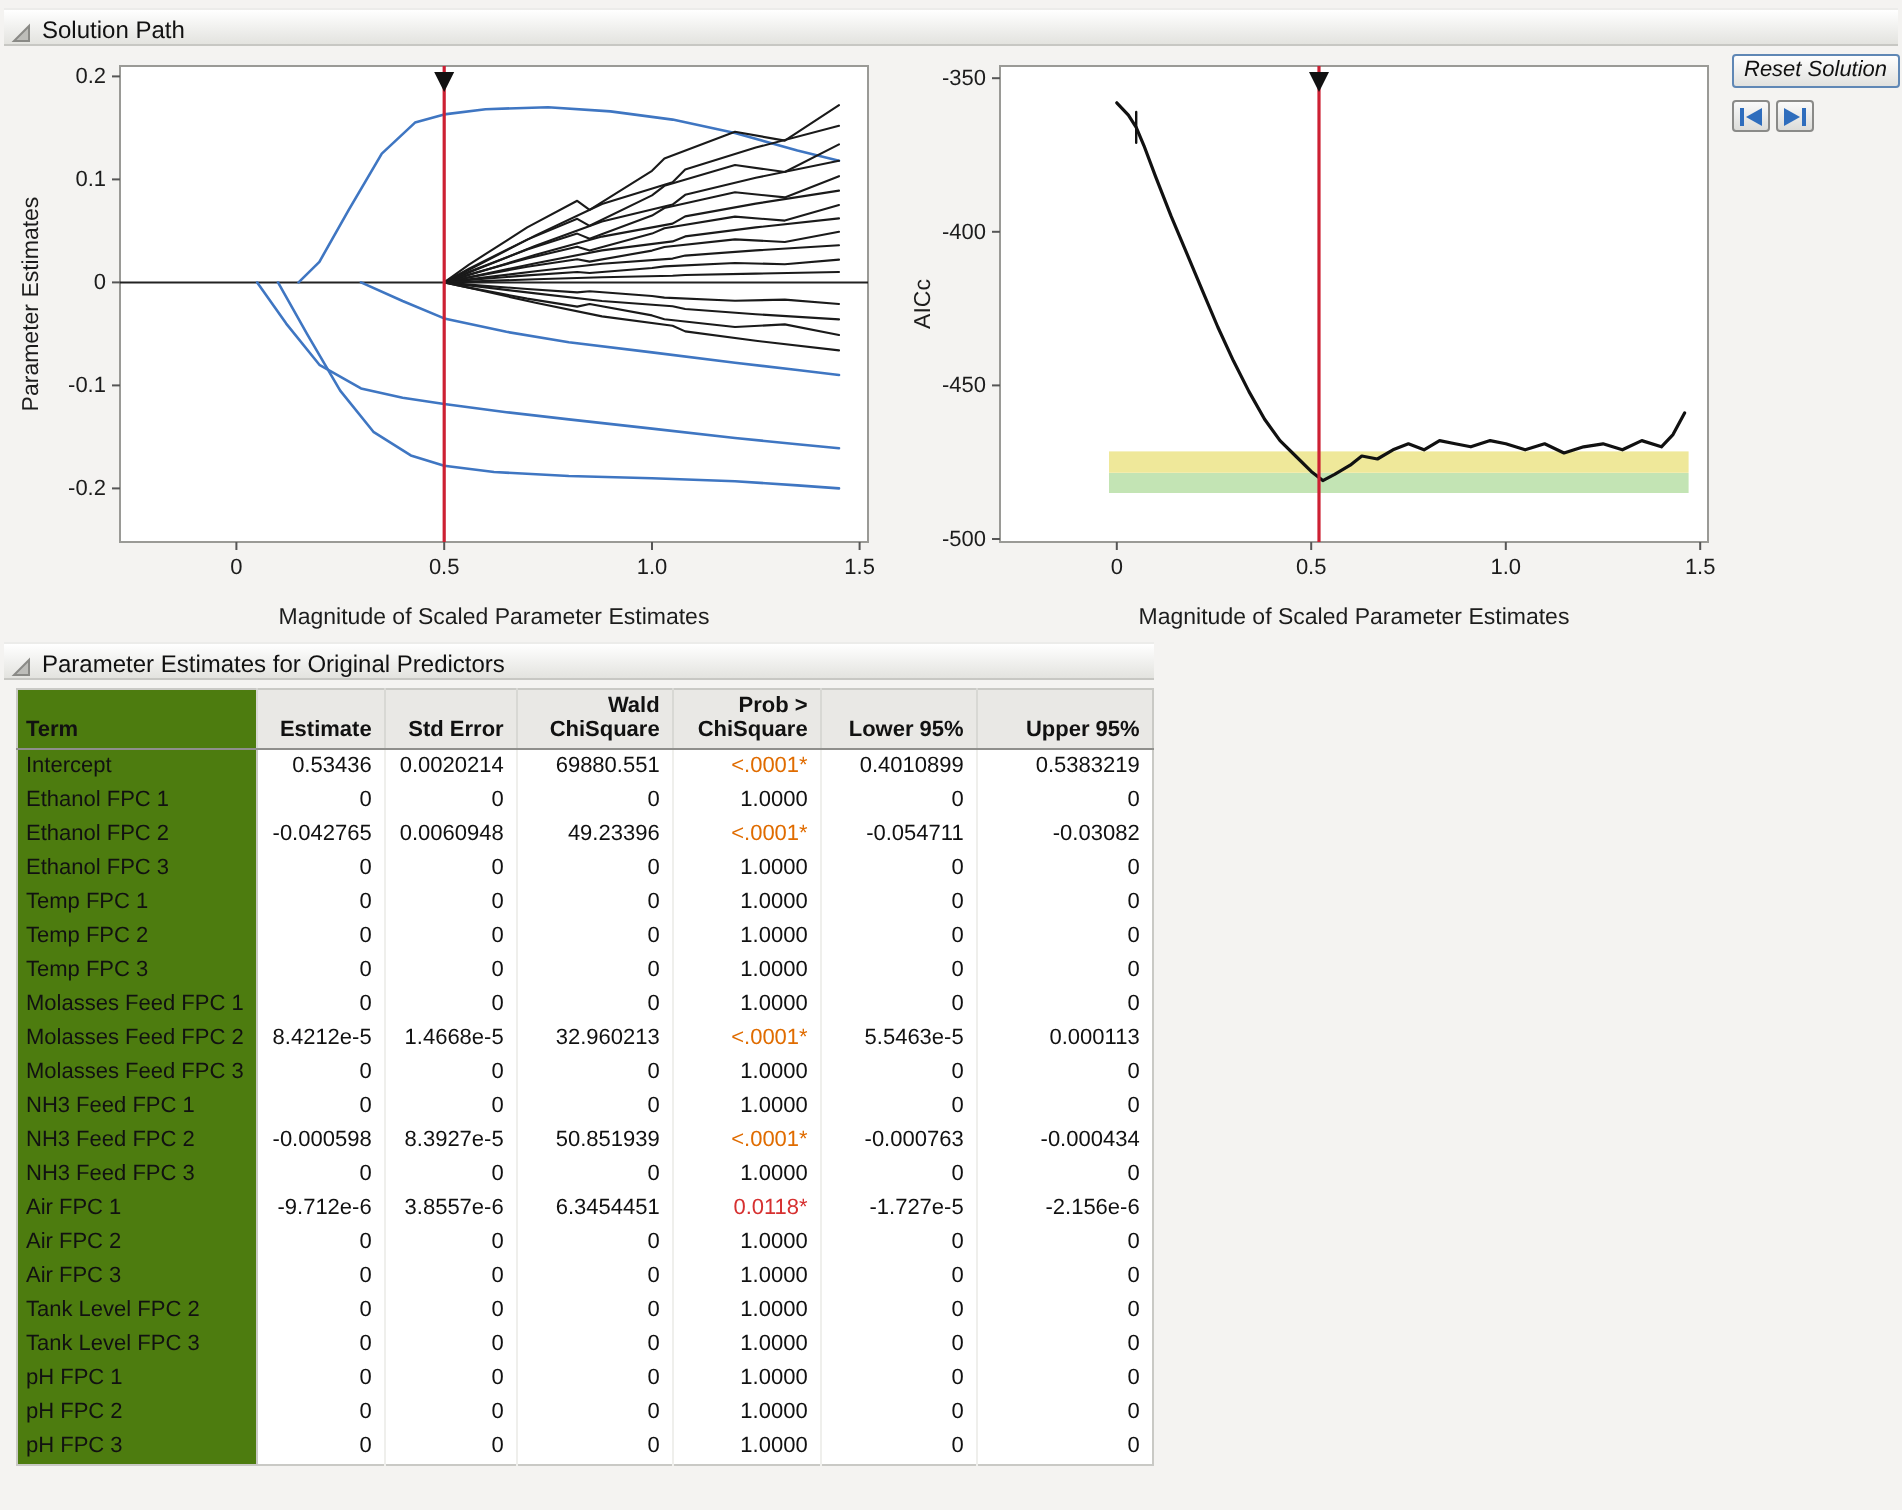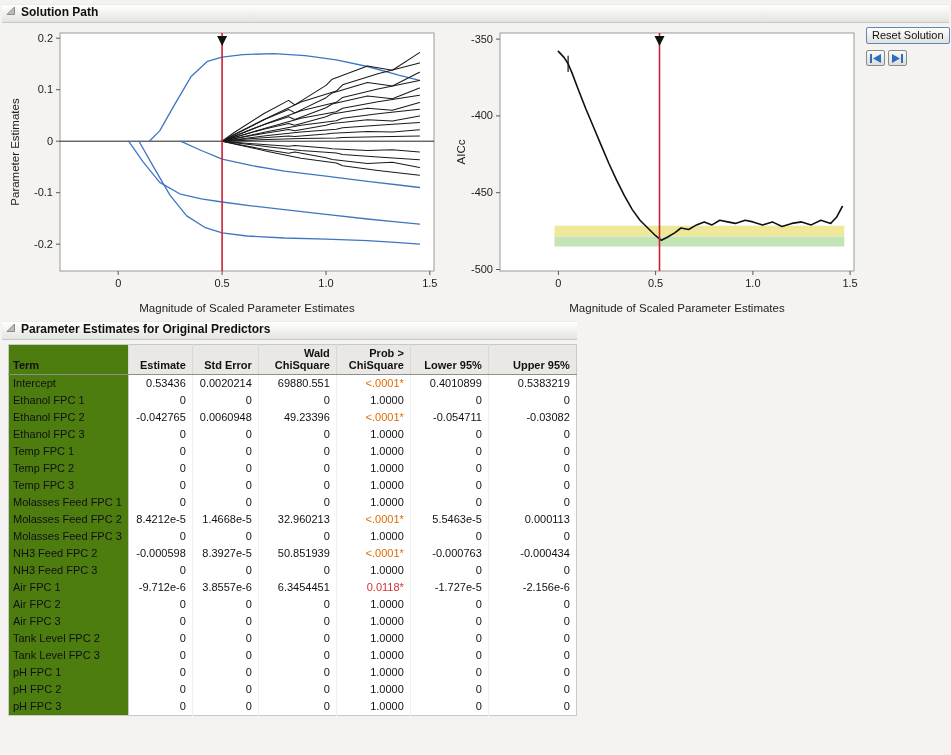--- a/index.html
+++ b/index.html
@@ -3,37 +3,37 @@
 <meta charset="utf-8">
 <style>
   html,body{margin:0;padding:0;}
   body{
     width:951px;height:755px;overflow:hidden;
     background:#f4f3f1;
     font-family:"Liberation Sans",sans-serif;
     font-size:12px;color:#111;
   }
   .outline-header{
-    display:flex;align-items:flex-start;gap:5px;
+    display:flex;align-items:flex-end;gap:5px;
     height:17px;padding-left:3px;margin:4px 2px 0 2px;
     background:linear-gradient(#ffffff,#e3e3df);
     border-top:1px solid #ececea;border-bottom:1px solid #c7c7c3;
-    font-weight:bold;font-size:12px;
+    font-weight:normal;font-size:12px;
   }
   .outline-header.narrow{width:572px;}
   .charts-row{display:flex;align-items:flex-start;padding:2px 0 0 6px;}
   .chart-svg{display:block;}
   .tick{font-size:11px;fill:#1c1c1c;}
   .axis-title{font-size:11.5px;fill:#1c1c1c;}
   .controls{display:flex;flex-direction:column;align-items:flex-start;margin-left:4px;margin-top:2px;}
   .btn{
     font-family:"Liberation Sans",sans-serif;font-size:11px;color:#111;
     background:linear-gradient(#fefefe,#e1e1de);
     border:1px solid #5f87b5;border-radius:2px;
-    padding:1px 5px 2px 5px;cursor:pointer;
+    padding:1px 5px 2px 5px;cursor:pointer;font-style:italic;
   }
   .step-buttons{display:flex;gap:3px;margin-top:6px;}
   .step-btn{
     width:19px;height:16px;display:flex;align-items:center;justify-content:center;
     background:linear-gradient(#fafafa,#dcdcd9);
     border:1px solid #8a8a88;border-radius:2px;padding:0;cursor:pointer;
   }
   table{
     border-collapse:collapse;margin:4px 0 0 8px;background:#ffffff;
     font-size:11px;border:1px solid #c9c9c5;
@@ -271,20 +271,29 @@
         <tr>
           <td class="term-col">Molasses Feed FPC 3</td>
           <td class="num-col">0</td>
           <td class="num-col">0</td>
           <td class="num-col">0</td>
           <td class="num-col">1.0000</td>
           <td class="num-col">0</td>
           <td class="num-col">0</td>
         </tr>
         <tr>
+          <td class="term-col">NH3 Feed FPC 1</td>
+          <td class="num-col">0</td>
+          <td class="num-col">0</td>
+          <td class="num-col">0</td>
+          <td class="num-col">1.0000</td>
+          <td class="num-col">0</td>
+          <td class="num-col">0</td>
+        </tr>
+        <tr>
           <td class="term-col">NH3 Feed FPC 2</td>
           <td class="num-col">-0.000598</td>
           <td class="num-col">8.3927e-5</td>
           <td class="num-col">50.851939</td>
           <td class="num-col" style="color: rgb(224, 108, 0);">&lt;.0001*</td>
           <td class="num-col">-0.000763</td>
           <td class="num-col">-0.000434</td>
         </tr>
         <tr>
           <td class="term-col">NH3 Feed FPC 3</td>

